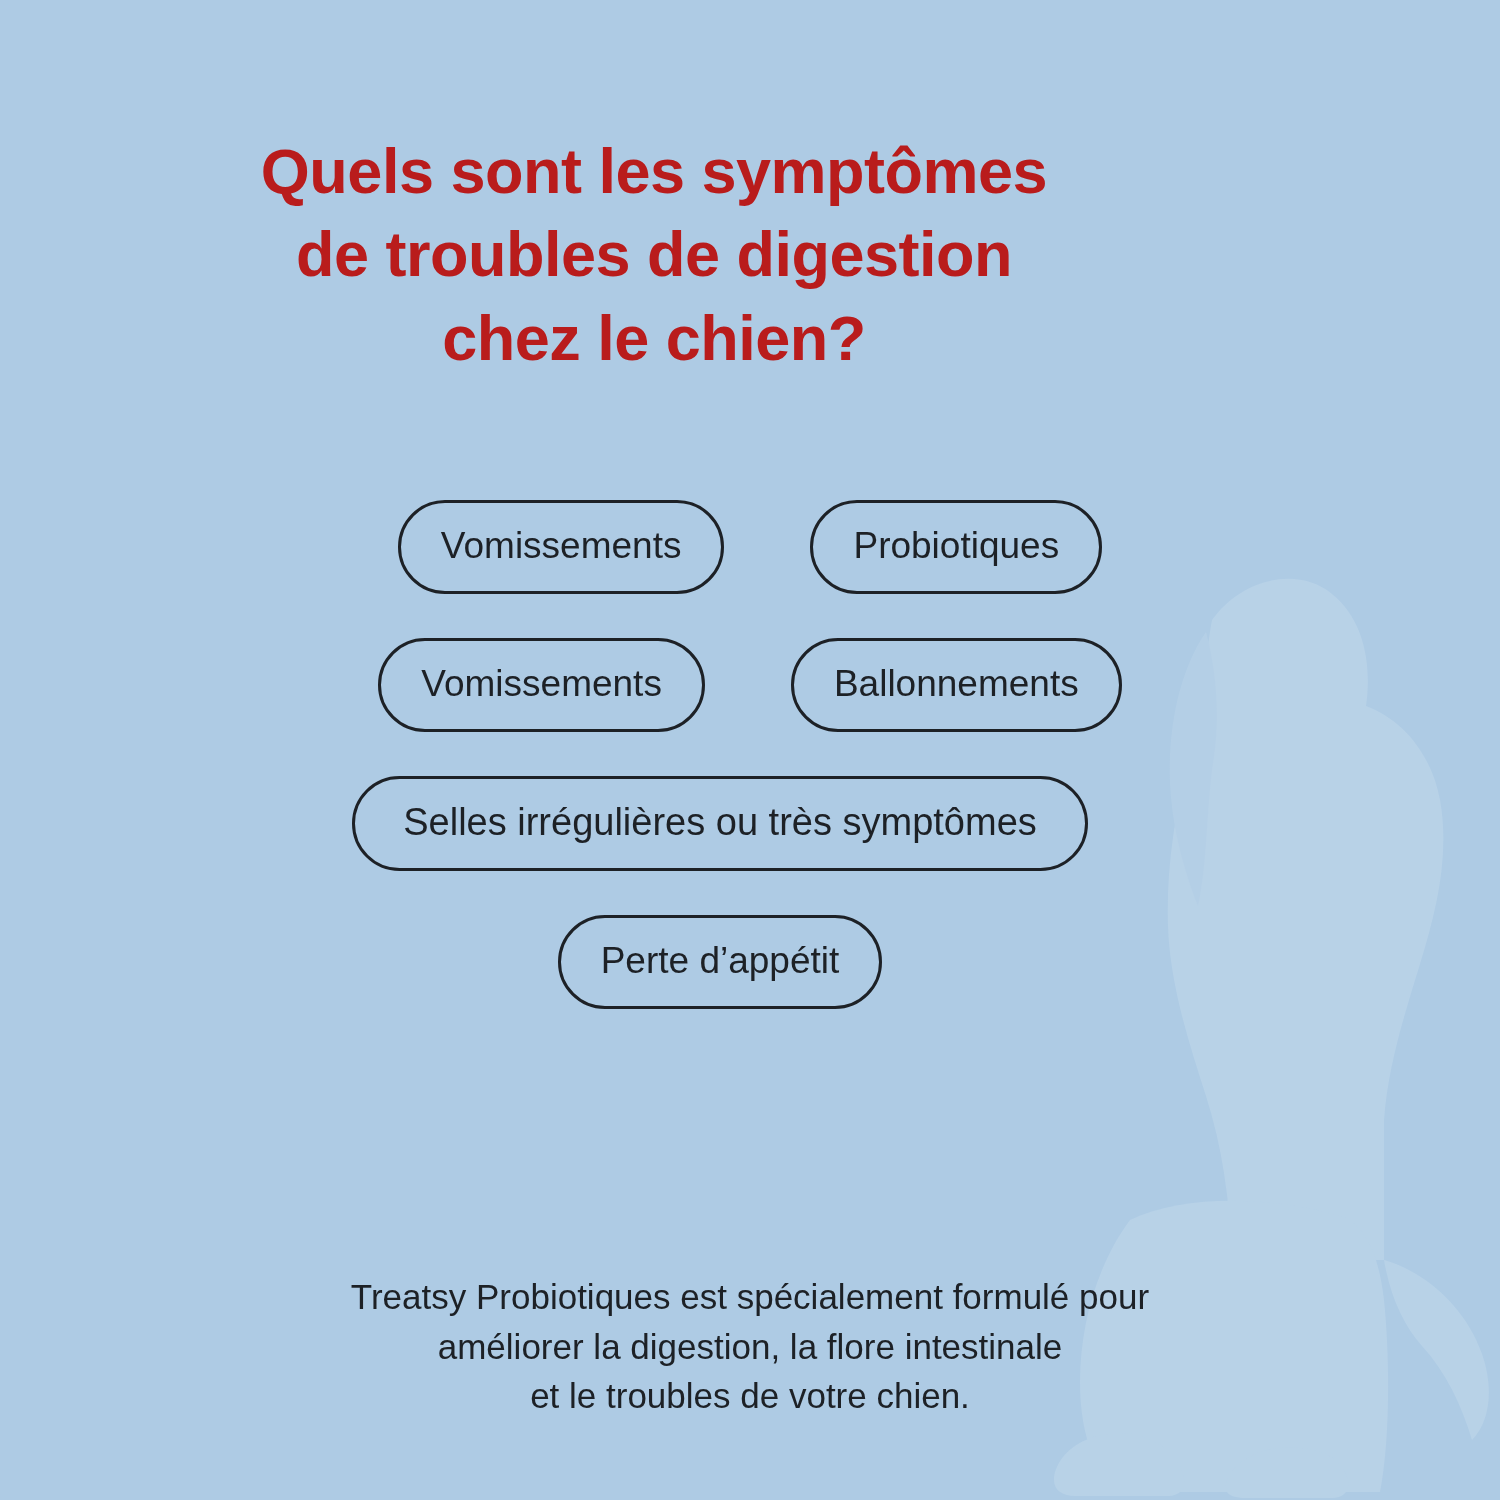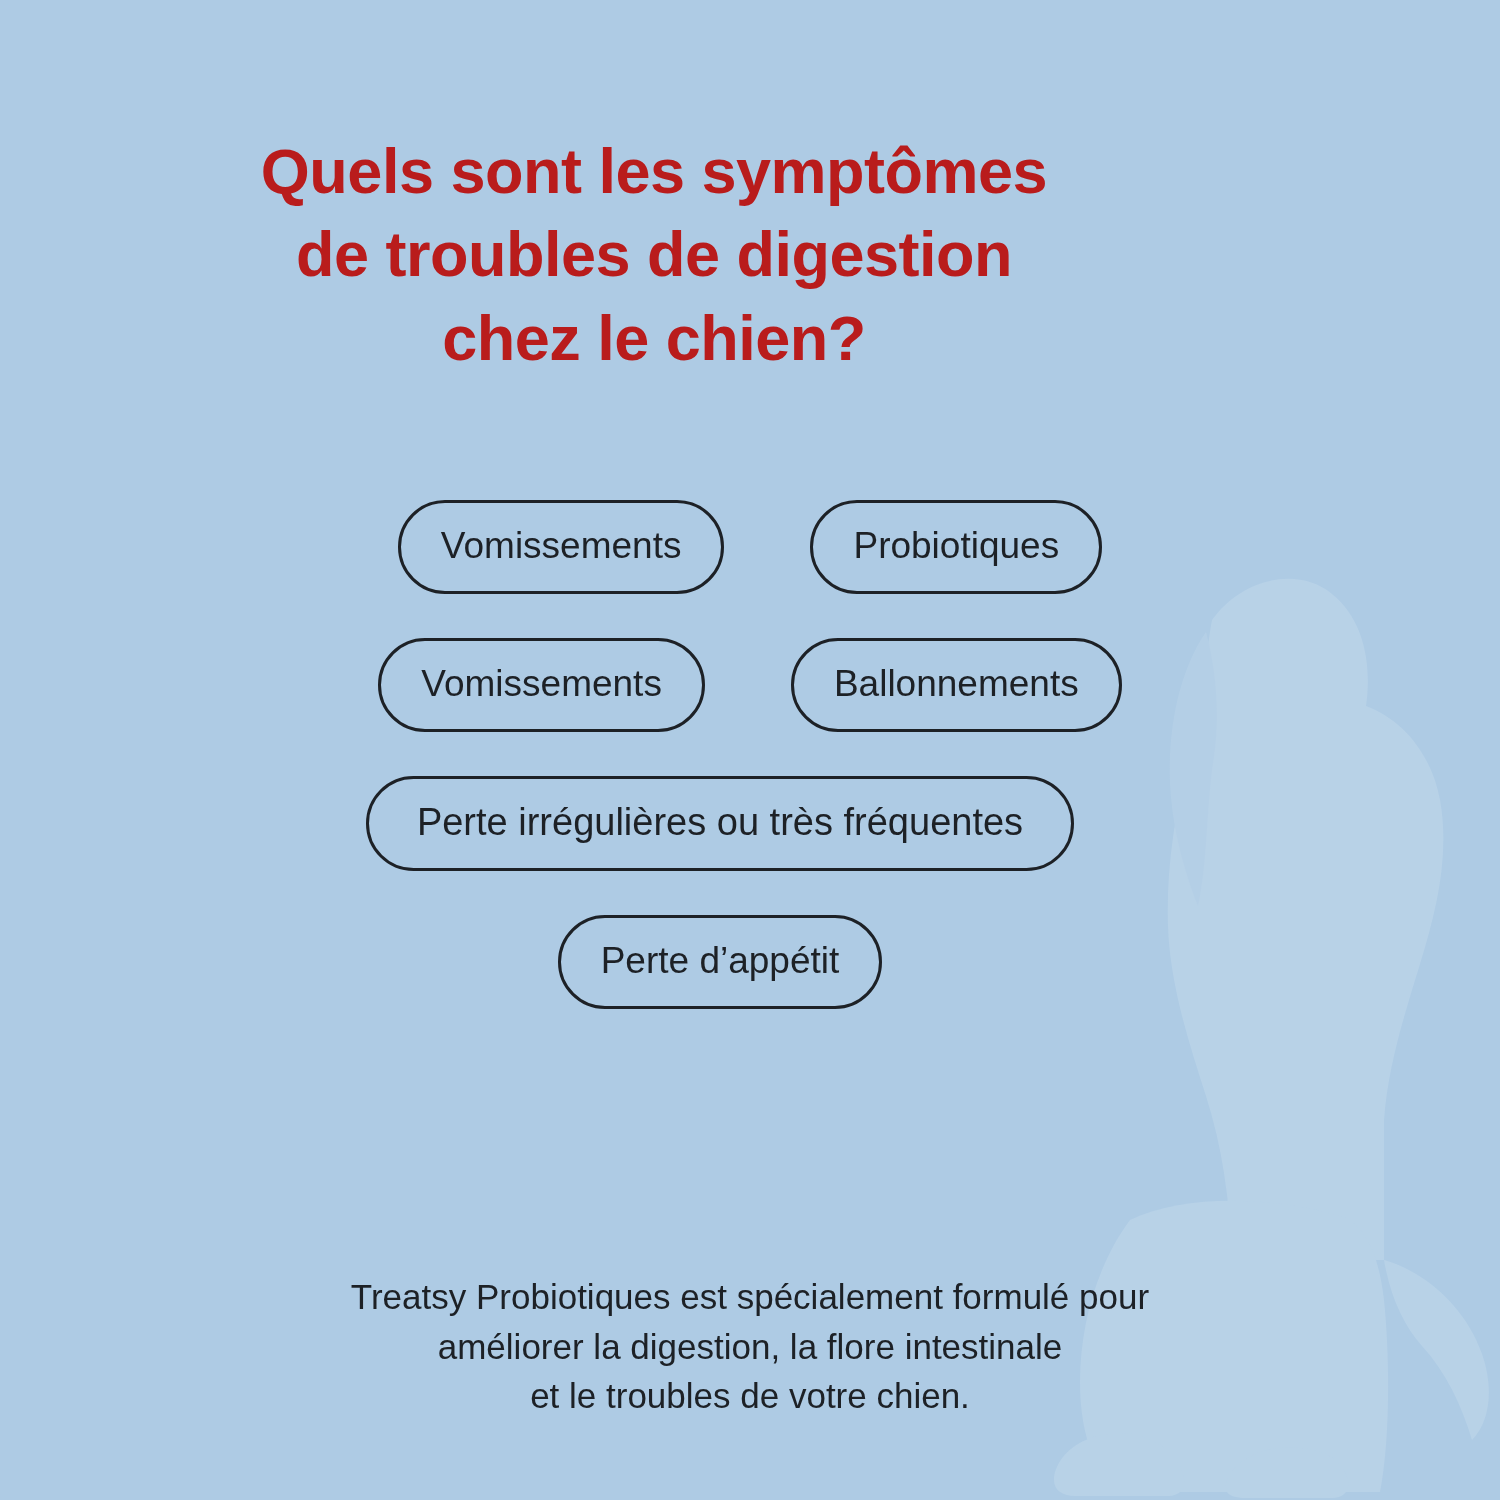--- a/index.html
+++ b/index.html
@@ -157,21 +157,21 @@
       <div class="pill">Probiotiques</div>
     </div>
 
 
     <div class="pill-row">
       <div class="pill">Vomissements</div>
       <div class="pill">Ballonnements</div>
     </div>
 
     <div class="pill-row offset-left">
-      <div class="pill wide">Perte irrégulières ou très fréquentes</div>
+      <div class="pill wide">Selles irrégulières ou très symptômes</div>
     </div>
 
     <div class="pill-row offset-left">
       <div class="pill">Perte d’appétit</div>
     </div>
 
   </div>
 
   <div class="footer-text">
     <span class="fline"><span class="strong">Treatsy Probiotiques</span><span> est spécialement formulé pour</span></span>

